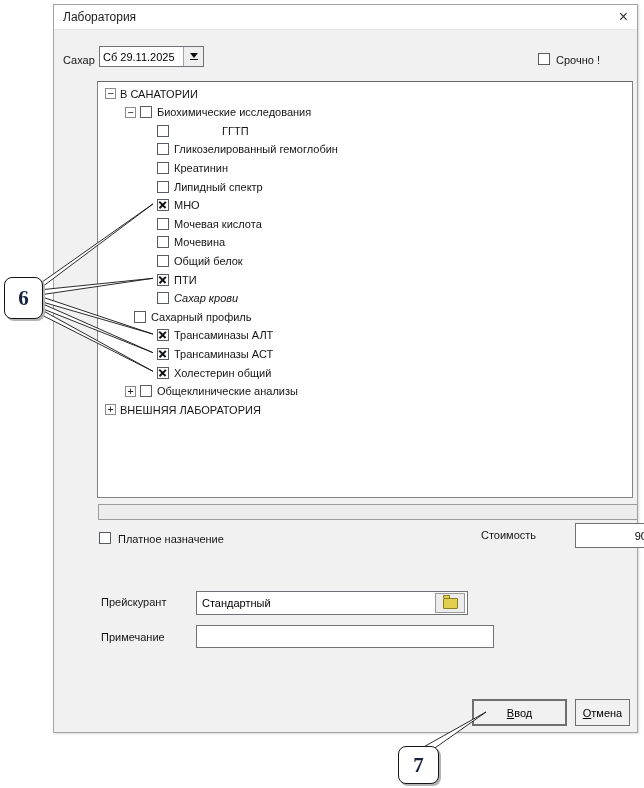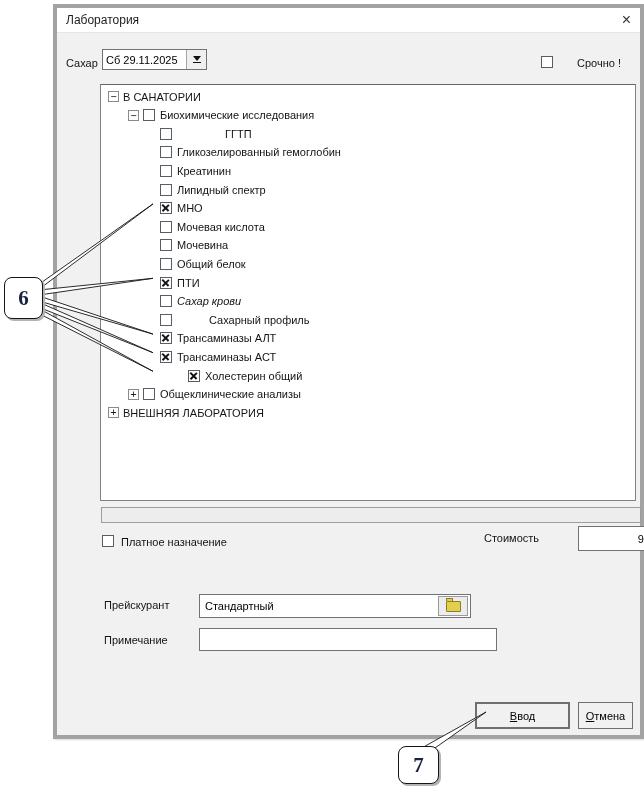--- a/index.html
+++ b/index.html
@@ -4,21 +4,21 @@
 <style>
   html,body{margin:0;padding:0}
   body{
     width:644px;height:788px;position:relative;background:#ffffff;
     font-family:"Liberation Sans",sans-serif;font-size:11px;color:#141414;
     overflow:hidden;
   }
   
   #dialog{
     position:absolute;left:53px;top:4px;width:583px;height:727px;
-    background:#f1f1f1;border:4px solid #a3a3a3;box-shadow:1px 1px 2px rgba(0,0,0,.15);
+    background:#f1f1f1;border:1px solid #a3a3a3;box-shadow:1px 1px 2px rgba(0,0,0,.15);
     z-index:1;
   }
   .titlebar{
     position:absolute;left:0;top:0;right:0;height:25px;background:#fff;
     border-bottom:1px solid #e6e6e6;display:flex;align-items:center;
     justify-content:space-between;padding:0 9px;box-sizing:border-box;
   }
   .title{font-size:12px;color:#1c1c1c}
   .close{font-size:16px;line-height:14px;color:#333;cursor:default}
   .lbl{position:absolute;white-space:nowrap}
@@ -119,21 +119,21 @@
   <span class="lbl" style="left:9px;top:49px">Сахар</span>
   <div class="combo">
     <input class="combo-input" readonly="" value="Сб 29.11.2025" style="">
     <div class="combo-btn">
       <span class="tri"></span>
       <span class="tri-bar"></span>
     </div>
   </div>
 
   <span class="cb" style="left:484px;top:48px"></span>
-  <span class="lbl" style="left:520px;top:49px">Срочно !</span>
+  <span class="lbl" style="left:502px;top:49px">Срочно !</span>
 
   <div id="tree-panel">
     <div id="tree-rows">
         <div class="tree-row" style="top: 0px; padding-left: 7px;">
           <span class="exp">−</span>
           <span class="tlabel">В САНАТОРИИ</span>
         </div>
         <div class="tree-row" style="top: 18.6px; padding-left: 27px;">
           <span class="exp">−</span>
           <span class="tcb"></span>
@@ -172,33 +172,33 @@
           <span class="tlabel">Общий белок</span>
         </div>
         <div class="tree-row" style="top: 186px; padding-left: 59px;">
           <span class="tcb checked"></span>
           <span class="tlabel">ПТИ</span>
         </div>
         <div class="tree-row" style="top: 204.6px; padding-left: 59px; font-style: italic;">
           <span class="tcb"></span>
           <span class="tlabel">Сахар крови</span>
         </div>
-        <div class="tree-row" style="top: 223.2px; padding-left: 59px; gap: 32px;">
+        <div class="tree-row" style="top: 223.2px; padding-left: 36px;">
           <span class="tcb"></span>
           <span class="tlabel">Сахарный профиль</span>
         </div>
         <div class="tree-row" style="top: 241.8px; padding-left: 59px; text-align: center;">
           <span class="tcb checked"></span>
           <span class="tlabel">Трансаминазы АЛТ</span>
         </div>
         <div class="tree-row" style="top: 260.4px; padding-left: 59px;">
           <span class="tcb checked"></span>
           <span class="tlabel">Трансаминазы АСТ</span>
         </div>
-        <div class="tree-row" style="top: 279px; padding-left: 59px; margin-left: 28px;">
+        <div class="tree-row" style="top: 279px; padding-left: 59px;">
           <span class="tcb checked"></span>
           <span class="tlabel">Холестерин общий</span>
         </div>
         <div class="tree-row" style="top: 297.6px; padding-left: 27px;">
           <span class="exp">+</span>
           <span class="tcb"></span>
           <span class="tlabel">Общеклинические анализы</span>
         </div>
         <div class="tree-row" style="top: 316.2px; padding-left: 7px;">
           <span class="exp">+</span>

